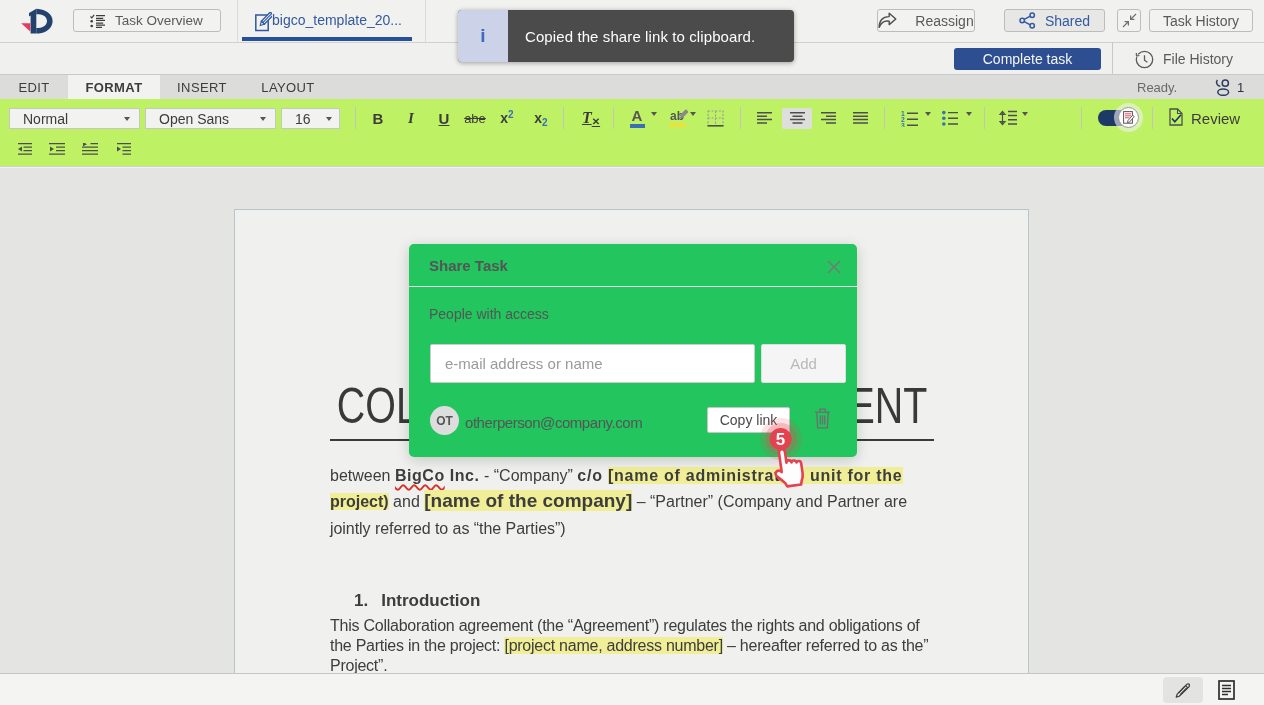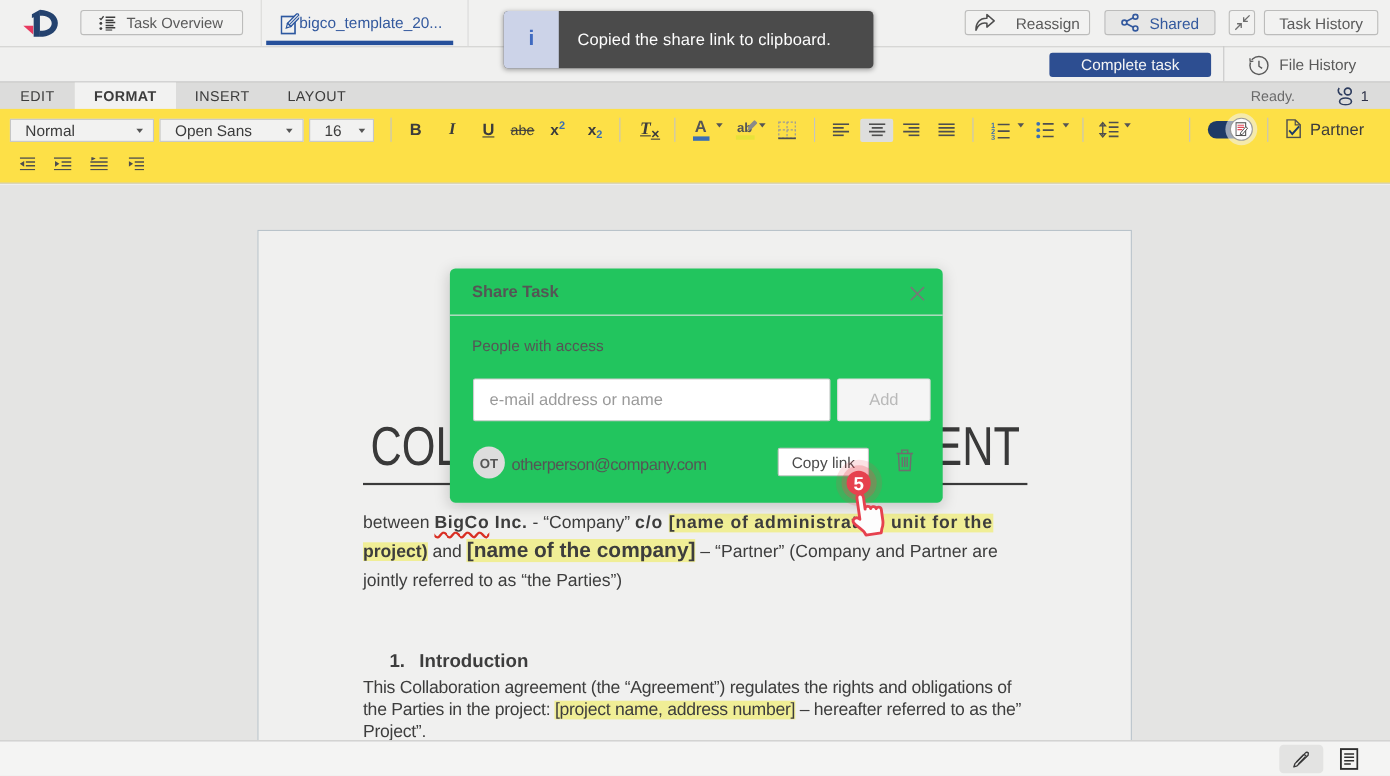--- a/index.html
+++ b/index.html
@@ -11,21 +11,21 @@
 #logo { position:absolute; left:20px; top:8px; }
 #btn-taskov { position:absolute; left:73px; top:9px; width:148px; height:23px; border:1px solid #bcbcbb; border-radius:3px; background:#f2f2f1; color:#5a5a5a; font-size:13.5px; display:flex; align-items:center; }
 #btn-taskov svg { margin:0 10px 0 16px; }
 #tabsep1 { position:absolute; left:237px; top:0; width:1px; height:42px; background:#dadad9; }
 #tabsep2 { position:absolute; left:425px; top:0; width:1px; height:42px; background:#dadad9; }
 #tab-active { position:absolute; left:242px; top:0; width:170px; height:42px; }
 #tab-active svg { position:absolute; left:13px; top:12px; }
 #tab-active .lbl { position:absolute; left:30px; top:12px; color:#33599e; font-size:14px; white-space:nowrap; }
 #tab-active .bar { position:absolute; left:0; top:37px; width:170px; height:4px; background:#26509b; }
 .topbtn { position:absolute; top:9px; height:23px; border:1px solid #bcbcbb; border-radius:3px; background:#f2f2f1; color:#5a5a5a; font-size:14px; display:flex; align-items:center; justify-content:center; gap:9px; }
-#btn-reassign { left:877px; width:114px;gap:18px; }
+#btn-reassign { left:877px; width:98px;gap:18px; }
 #btn-shared { left:1004px; width:101px; background:#e7e7e6; color:#33599e; }
 #btn-collapse { left:1117px; width:24px; }
 #btn-taskhist { left:1149px; width:104px; }
 
 
 #toast { position:absolute; left:458px; top:10px; width:336px; height:52px; background:#4b4b4b; border-radius:4px; box-shadow:0 1px 5px rgba(0,0,0,.35); z-index:50; display:flex; }
 #toast .ico { width:50px; height:52px; background:#ccd3e8; border-radius:4px 0 0 4px; color:#3f6ac0; font-size:19px; font-weight:bold; display:flex; align-items:center; justify-content:center; }
 #toast .msg { flex:1; color:#fdfdfd; font-size:15px; display:flex; align-items:center; padding-left:17px; letter-spacing:.1px; }
 
 
@@ -38,21 +38,21 @@
 #menubar { position:absolute; left:0; top:74px; width:1264px; height:35px; background:#dcdcdb; border-top:1px solid #c9c9c8; }
 .mtab { position:absolute; top:0; height:25px; display:flex; align-items:center; justify-content:center; font-size:13px; color:#3c3c3c; letter-spacing:.4px; }
 #mt-edit { left:0; width:68px; }
 #mt-format { left:68px; width:92px; background:#f2f2f1;font-weight:bold; }
 #mt-insert { left:160px; width:84px; }
 #mt-layout { left:244px; width:88px; }
 #ready { position:absolute; left:1137px; top:0; height:25px; display:flex; align-items:center; color:#6a6a6a; font-size:13px; }
 #users { position:absolute; left:1214px; top:0; height:25px; display:flex; align-items:center; gap:6px; color:#2d3147; font-size:13px; }
 
 
-#toolbar { position:absolute; left:0; top:99px; width:1264px; height:68px; background:#fde047; border-bottom:1px solid #cfcfce; }
+#toolbar { position:absolute; left:0; top:99px; width:1264px; height:68px; background:#bef264; border-bottom:1px solid #cfcfce; }
 .dd { position:absolute; top:9px; height:21px; border:1px solid #c6c6c5; background:#f2f2f1; color:#3c3c3c; font-size:14px; display:flex; align-items:center; }
 .dd .car { margin-left:auto; }
 #dd-style { left:9px; width:131px; padding:0 9px 0 13px; }
 #dd-font { left:145px; width:131px; padding:0 9px 0 13px; }
 #dd-size { left:281px; width:59px; padding:0 7px 0 13px; }
 .tsep { position:absolute; top:8px; width:1px; height:22px; background:#c4c4c3; }
 .tbtn { position:absolute; top:7px; width:26px; height:24px; display:flex; align-items:center; justify-content:center; color:#3c3c3c; }
 .car { width:0; height:0; border-left:3.5px solid transparent; border-right:3.5px solid transparent; border-top:4px solid #555; }
 .tcar { position:absolute; top:17px; width:8px; }
 .actbox { position:absolute; left:782px; top:9px; width:30px; height:21px; background:#dededd; border-radius:2px; }
@@ -336,21 +336,21 @@
     </div>
   </div>
   <div class="tsep" style="left:1152px;"></div>
   <div style="position:absolute; left:1169px; top:9px;">
     <svg width="14" height="18" viewBox="0 0 14 18">
       <path d="M1 1 H8.5 L13 5.5 V17 H1 Z" fill="none" stroke="#4e4e4e" stroke-width="1.3"></path>
       <path d="M8.5 1 L8.5 5.5 L13 5.5" fill="none" stroke="#4e4e4e" stroke-width="1.1"></path>
       <path d="M3 10.5 L5.8 13.8 L12 6.8" fill="none" stroke="#1d3a66" stroke-width="1.7"></path>
     </svg>
   </div>
-  <div style="position:absolute; left:1191px; top:11px; font-size:15px; color:#3c3c3c;">Partner</div>
+  <div style="position:absolute; left:1191px; top:11px; font-size:15px; color:#3c3c3c;">Review</div>
   <div class="r2btn" style="left:12px;">
       <svg width="14" height="12" viewBox="0 0 14 12">
         <g stroke="#4e4e4e" stroke-width="1.3">
           <path d="M0 0.7 H14 M5.5 4.2 H14 M5.5 7.7 H14 M0 11.2 H14"></path>
         </g>
         <path d="M0 5.95 L4 3.4 L4 8.5 Z" fill="#4e4e4e"></path>
       </svg>
     </div>
   <div class="r2btn" style="left:44px;">
       <svg width="16" height="12" viewBox="0 0 16 12">

